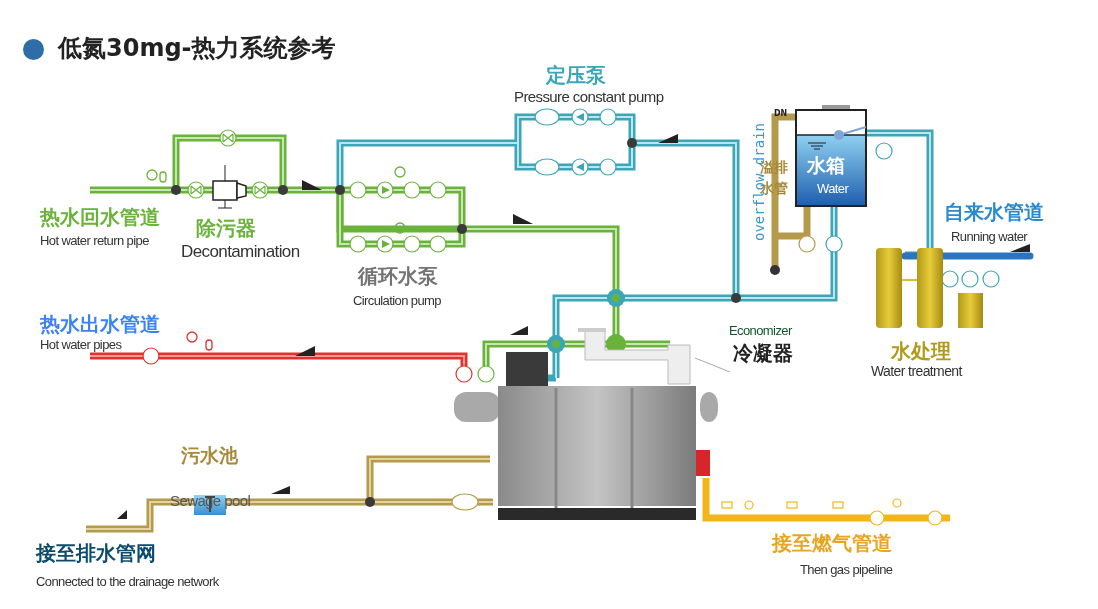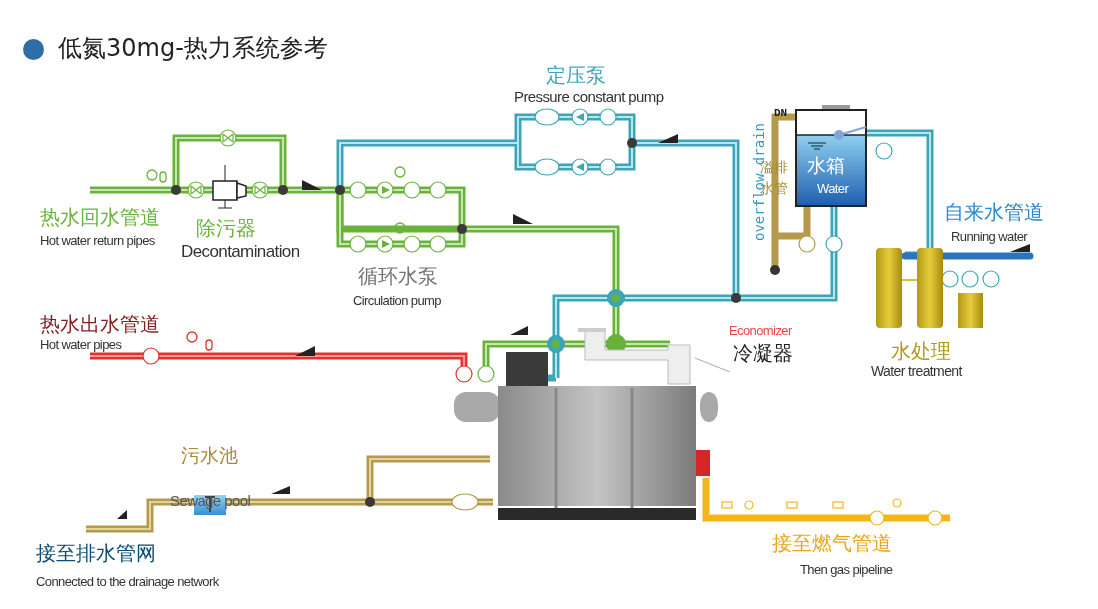--- a/index.html
+++ b/index.html
@@ -1,19 +1,19 @@
 <!DOCTYPE html>
 <html><head>
 <meta charset="utf-8">
 <style>
   html, body { margin:0; padding:0; background:#ffffff; }
   body { width:1098px; height:609px; position:relative; overflow:hidden; font-family:"DejaVu Sans", sans-serif; }
   #stage { position:absolute; left:0; top:0; width:1098px; height:609px; }
   .lbl { position:absolute; white-space:nowrap; line-height:1; }
-  .cn { font-family:"DejaVu Sans", sans-serif; font-weight:normal;text-align:right; }
+  .cn { font-family:"DejaVu Sans", sans-serif; font-weight:bold;text-align:right; }
   .en { font-family:Liberation Sans, sans-serif; color:#333; letter-spacing:-0.6px; }
   .title { left:58px; top:36px; font-size:24px; color:#222; }
   .title-dot { position:absolute; left:23px; top:39px; width:21px; height:21px; border-radius:50%; background:#2f6da6; }
 </style>
 </head>
 <body>
 
 <div id="stage">
   <div class="title-dot"></div>
   <div class="lbl cn title">低氮30mg-热力系统参考</div>
@@ -254,32 +254,32 @@
       <rect x="787" y="502" width="10" height="6"></rect>
         <rect x="833" y="502" width="10" height="6"></rect>
       <circle cx="897" cy="503" r="4"></circle>
     </g>
   </svg>
 
   <div class="lbl cn" style="left:546px;top:65px;font-size:20px;color:#3ba6b8">定压泵</div>
   <div class="lbl en" style="left:514px;top:89px;font-size:15px">Pressure constant pump</div>
 
   <div class="lbl cn" style="left:40px;top:207px;font-size:20px;color:#6ab33b">热水回水管道</div>
-  <div class="lbl en" style="left:40px;top:234px;font-size:13px">Hot water return pipes</div>
+  <div class="lbl en" style="left:40px;top:234px;font-size:13px">Hot water return pipe</div>
 
   <div class="lbl cn" style="left:196px;top:218px;font-size:20px;color:#6ab33b">除污器</div>
   <div class="lbl en" style="left:181px;top:243px;font-size:17px">Decontamination</div>
 
   <div class="lbl cn" style="left:358px;top:266px;font-size:20px;color:#737373">循环水泵</div>
   <div class="lbl en" style="left:353px;top:294px;font-size:13px">Circulation pump</div>
 
-  <div class="lbl cn" style="left:40px;top:314px;font-size:20px;color:#7f1d1d">热水出水管道</div>
+  <div class="lbl cn" style="left:40px;top:314px;font-size:20px;color:#3b82f6">热水出水管道</div>
   <div class="lbl en" style="left:40px;top:338px;font-size:13px">Hot water pipes</div>
 
-  <div class="lbl en" style="left:729px;top:324px;font-size:13px;color:#ef4444">Economizer</div>
+  <div class="lbl en" style="left:729px;top:324px;font-size:13px;color:#14532d">Economizer</div>
   <div class="lbl cn" style="left:733px;top:343px;font-size:20px;color:#222">冷凝器</div>
 
   <div class="lbl" style="left:774px;top:108px;font-size:11px;font-weight:bold;color:#222;font-family:Liberation Mono, monospace">DN</div>
   <div class="lbl cn" style="left:807px;top:156px;font-size:19px;color:#fff">水箱</div>
   <div class="lbl en" style="left:817px;top:182px;font-size:13px;color:#fff">Water</div>
 
   <div class="lbl cn" style="left:760px;top:160px;font-size:14px;color:#a68a3a">溢排</div>
   <div class="lbl cn" style="left:760px;top:181px;font-size:14px;color:#a68a3a">水管</div>
   <div class="lbl" style="left:700px;top:175px;font-size:14px;color:#3b98c8;font-family:'DejaVu Sans Mono',monospace;transform:rotate(-90deg);transform-origin:center">overflow drain</div>
 

